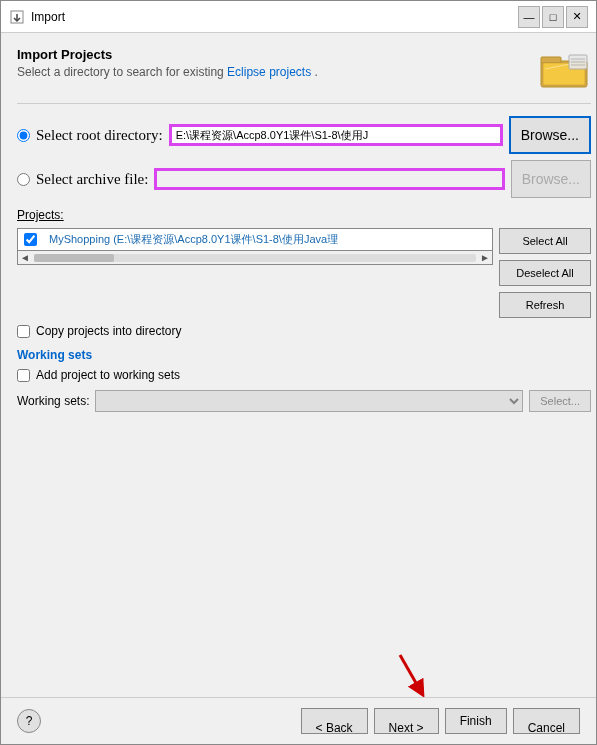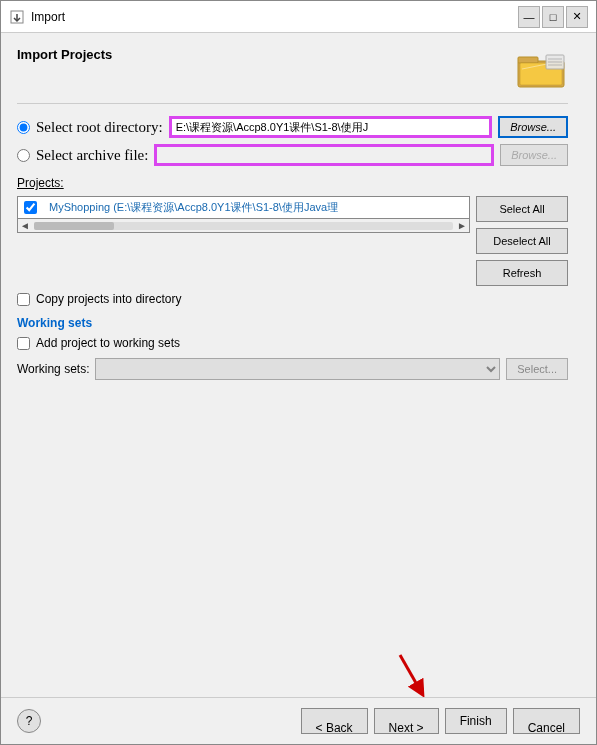--- a/index.html
+++ b/index.html
@@ -57,21 +57,21 @@
       border: 1px solid #adadad;
       cursor: pointer;
       display: flex;
       align-items: center;
       justify-content: center;
       font-size: 11px;
     }
 
     .content {
       flex: 1;
-      padding: 14px 28px 10px 16px;
+      padding: 14px 5px 10px 16px;
       display: flex;
       flex-direction: column;
       gap: 8px;
     }
 
     .header-row {
       display: flex;
       align-items: flex-start;
       justify-content: space-between;
     }
@@ -117,28 +117,27 @@
       border: 3px solid #d946ef;
       padding: 2px 4px;
       font-size: 11px;
       background: #fff;
     }
     .radio-row input[type="text"]:disabled {
       background: #f0f0f0;
       color: #aaa;
     }
     .browse-btn {
-      height: 22px;
+      height: 38px;
       padding: 0 10px;
       background: #e1e1e1;
       border: 2px solid #0066cc;
-      font-size: 11px;
+      font-size: 14px;
       cursor: pointer;
       white-space: nowrap;
-      font-style: italic;
     }
     .browse-btn:disabled {
       border: 1px solid #aaa;
       color: #aaa;
       cursor: default;
     }
 
     .projects-label {
       font-size: 12px;
       text-decoration: underline;
@@ -303,20 +302,25 @@
       <button class="title-btn">□</button>
       <button class="title-btn close">✕</button>
     </div>
   </div>
 
   <div class="content">
 
     <div class="header-row">
       <div class="header-text">
         <h2>Import Projects</h2>
+        <p>
+          <span>Select a directory to search for existing</span>
+          <span class="link">Eclipse projects</span>
+          <span>.</span>
+        </p>
       </div>
 
       <svg width="52" height="44" viewBox="0 0 52 44">
         <rect x="2" y="14" width="46" height="26" rx="2" fill="#d4a84b" stroke="#b8902a" stroke-width="1"></rect>
         <rect x="2" y="10" width="20" height="6" rx="1" fill="#d4a84b" stroke="#b8902a" stroke-width="1"></rect>
         <rect x="4" y="16" width="42" height="22" rx="1" fill="#f5c842" stroke="#b8902a" stroke-width="0.5"></rect>
         <line x1="6" y1="22" x2="46" y2="14" stroke="#fff" stroke-width="0.8" opacity="0.5"></line>
 
         <rect x="30" y="8" width="18" height="14" rx="1" fill="#e8e8e8" stroke="#aaa" stroke-width="1" opacity="0.9"></rect>
         <line x1="32" y1="12" x2="46" y2="12" stroke="#aaa" stroke-width="0.8"></line>

